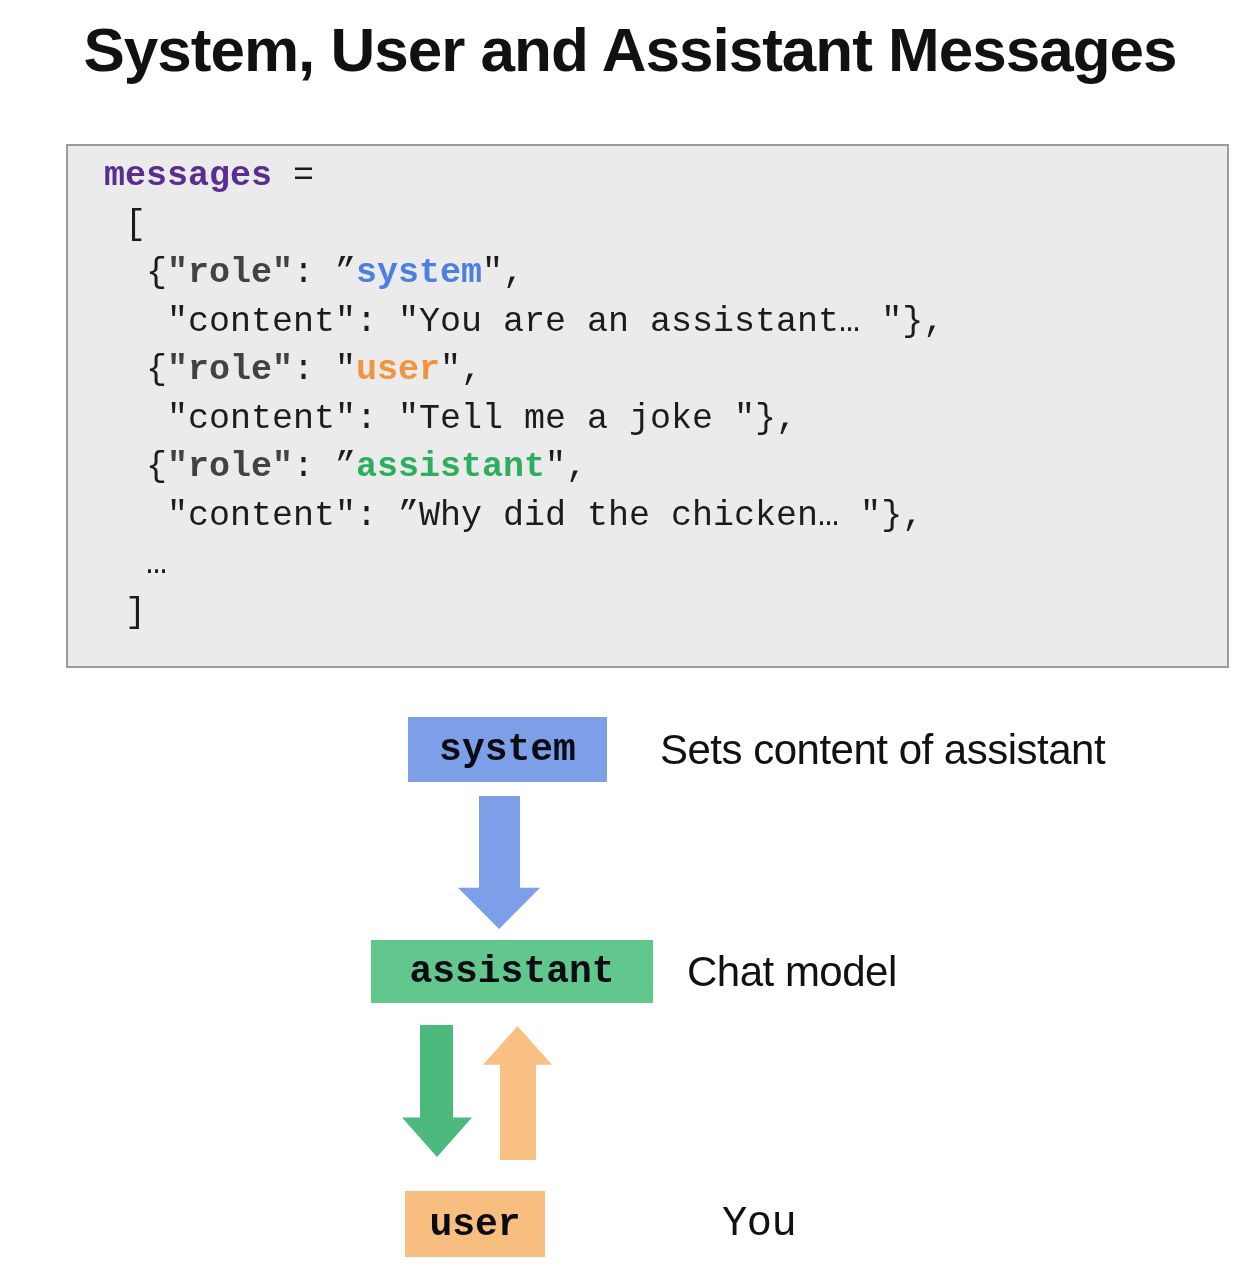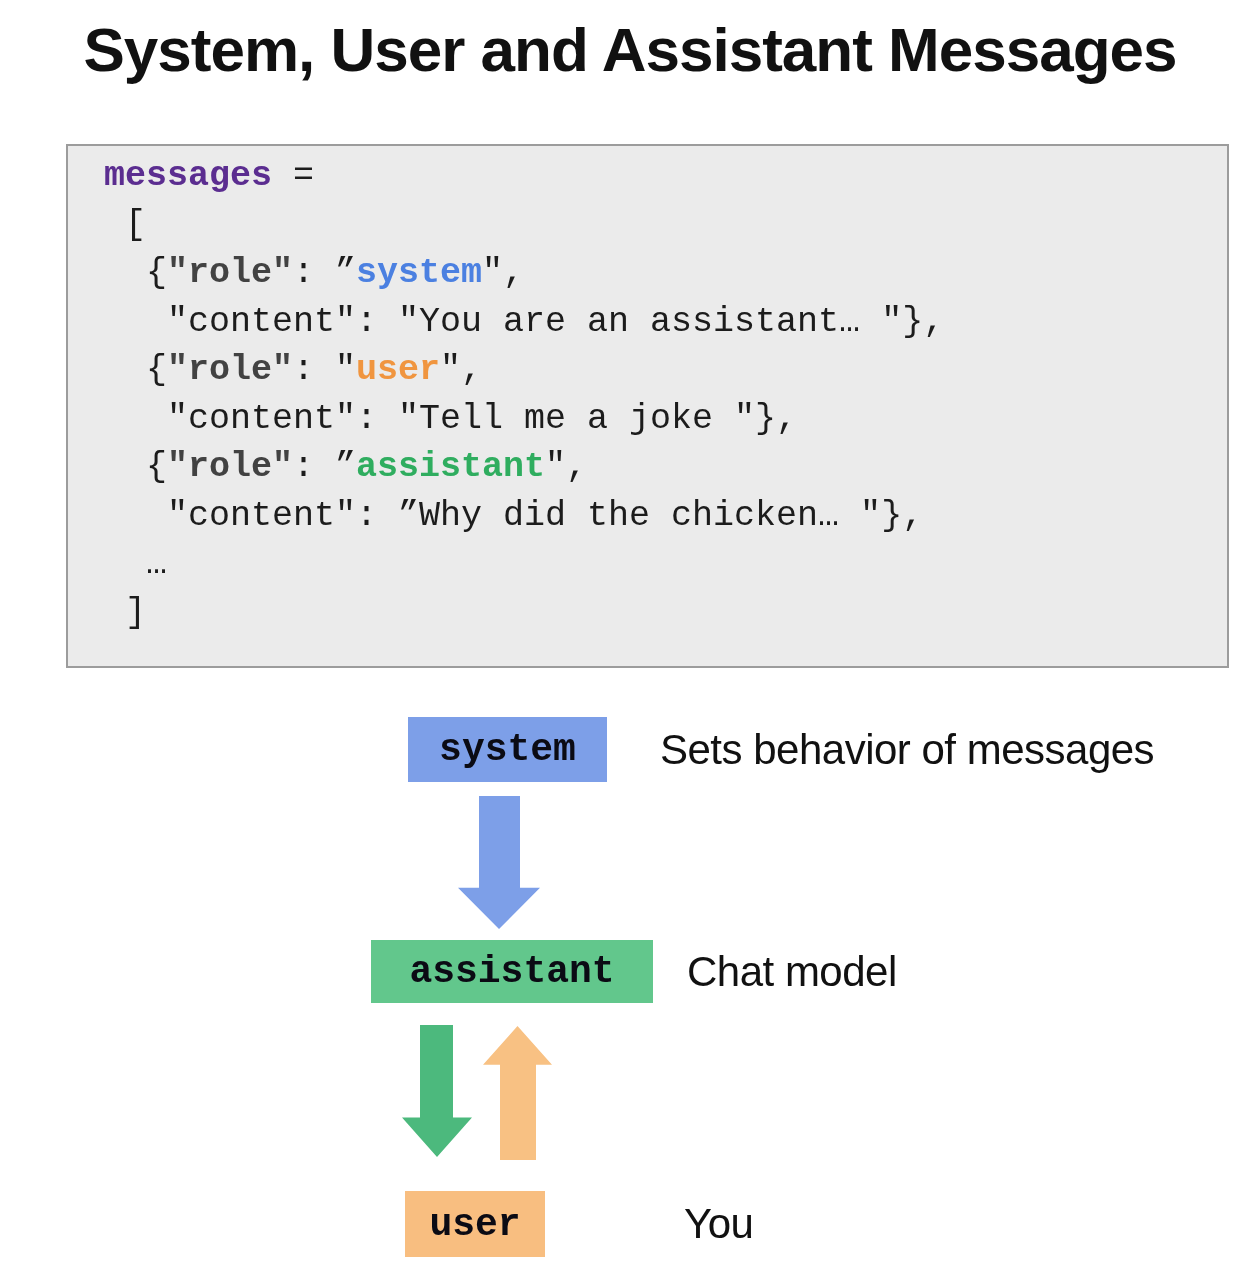--- a/index.html
+++ b/index.html
@@ -65,21 +65,21 @@
     display: flex;
     align-items: center;
     font-size: 42px;
     font-weight: 500;
     letter-spacing: -0.5px;
     color: #111111;
     font-family: "Liberation Sans", sans-serif;
   }
   .caption-system    { left: 660px; top: 717px; height: 65px; }
   .caption-assistant { left: 687px; top: 940px; height: 63px; text-align: center; }
-  .caption-user      { left: 684px; top: 1191px; height: 66px; }
+  .caption-user      { left: 722px; top: 1191px; height: 66px; font-family: Liberation Mono, monospace; }
 
   .arrow { position: absolute; }
   .arrow-blue {
     left: 458px; top: 796px; width: 82px; height: 133px;
     background: var(--arrow_blue);
     clip-path: polygon(25.6% 0, 75.6% 0, 75.6% 69%, 100% 69%, 50% 100%, 0% 69%, 25.6% 69%);
   }
   .arrow-green {
     left: 402px; top: 1025px; width: 70px; height: 132px;
     background: var(--arrow_green);
@@ -96,21 +96,21 @@
 
 <div class="page">
 
   <h1 class="title">System, User and Assistant Messages</h1>
 
   <div class="code-block" id="code-block"><div class="code-line"><span class="seg-kw">messages</span><span class="seg-plain"> =</span></div><div class="code-line"><span class="seg-plain"> [</span></div><div class="code-line"><span class="seg-plain">  {</span><span class="seg-key">"role"</span><span class="seg-plain">: ”</span><span class="seg-system">system</span><span class="seg-plain">",</span></div><div class="code-line"><span class="seg-plain">   "content": "You are an assistant… "},</span></div><div class="code-line"><span class="seg-plain">  {</span><span class="seg-key">"role"</span><span class="seg-plain">: "</span><span class="seg-user">user</span><span class="seg-plain">",</span></div><div class="code-line"><span class="seg-plain">   "content": "Tell me a joke "},</span></div><div class="code-line"><span class="seg-plain">  {</span><span class="seg-key">"role"</span><span class="seg-plain">: ”</span><span class="seg-assistant">assistant</span><span class="seg-plain">",</span></div><div class="code-line"><span class="seg-plain">   "content": ”Why did the chicken… "},</span></div><div class="code-line"><span class="seg-plain">  …</span></div><div class="code-line"><span class="seg-plain"> ]</span></div></div>
 
   <div class="box box-system">
     <span>system</span>
   </div>
-  <div class="caption caption-system">Sets behavior of messages</div>
+  <div class="caption caption-system">Sets content of assistant</div>
 
   <div class="arrow arrow-blue"></div>
 
   <div class="box box-assistant">
     <span>assistant</span>
   </div>
   <div class="caption caption-assistant">Chat model</div>
 
   <div class="arrow arrow-green"></div>
   <div class="arrow arrow-orange"></div>

